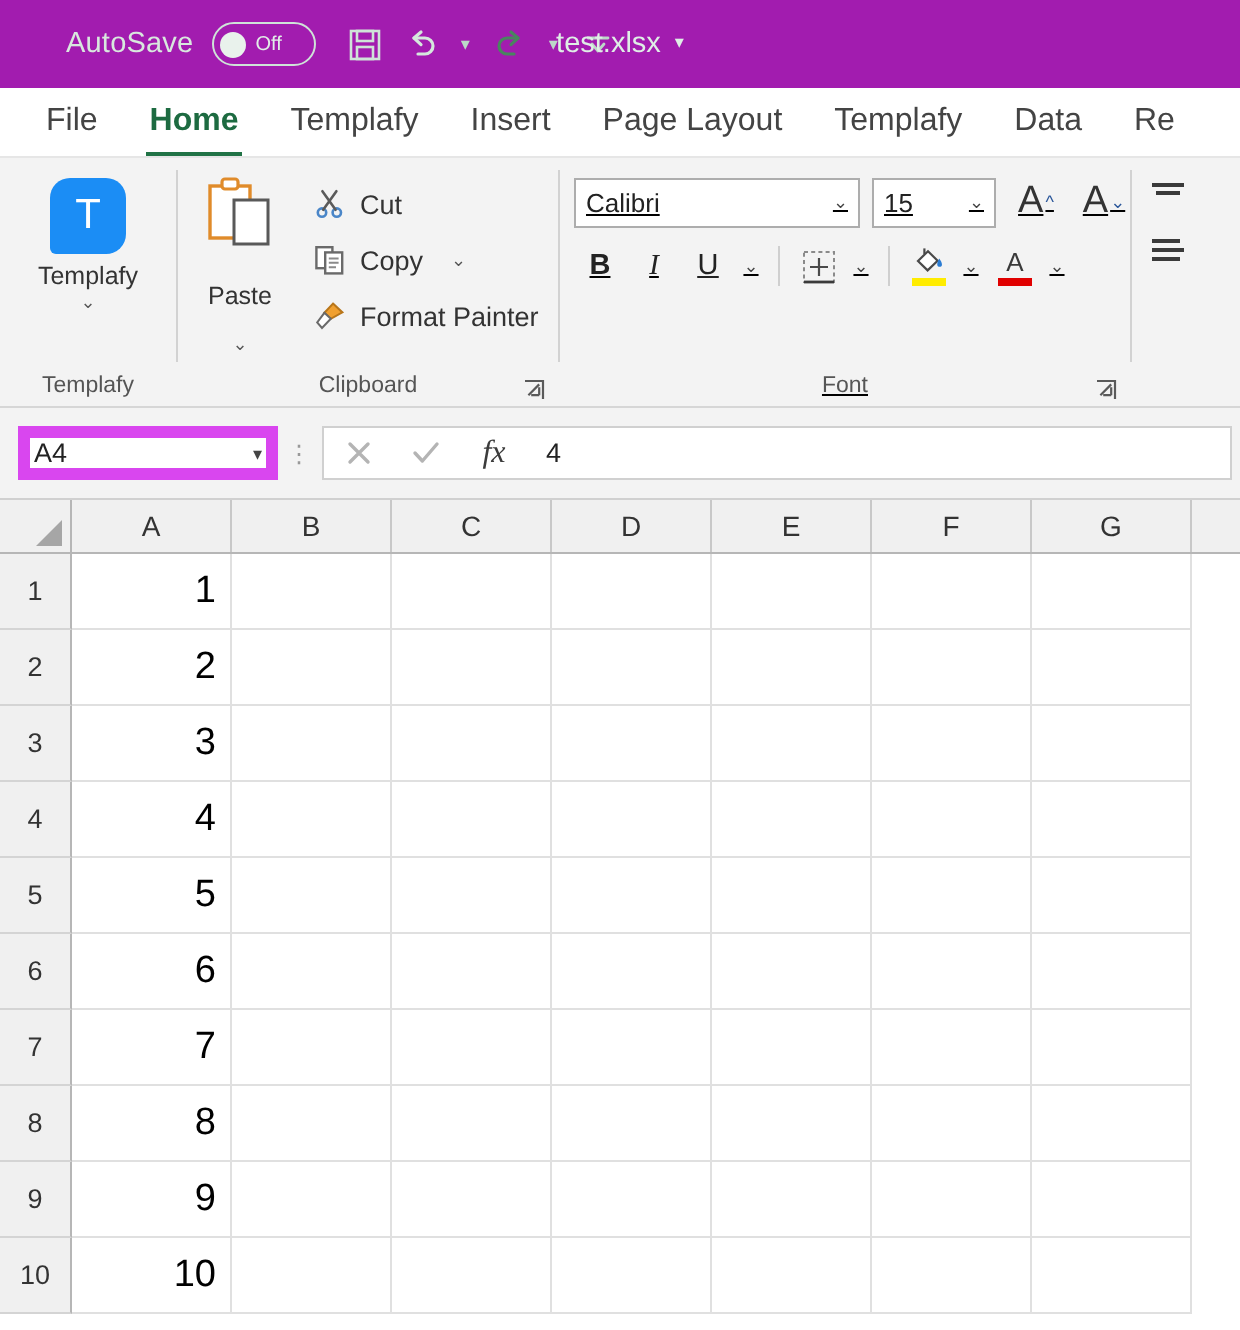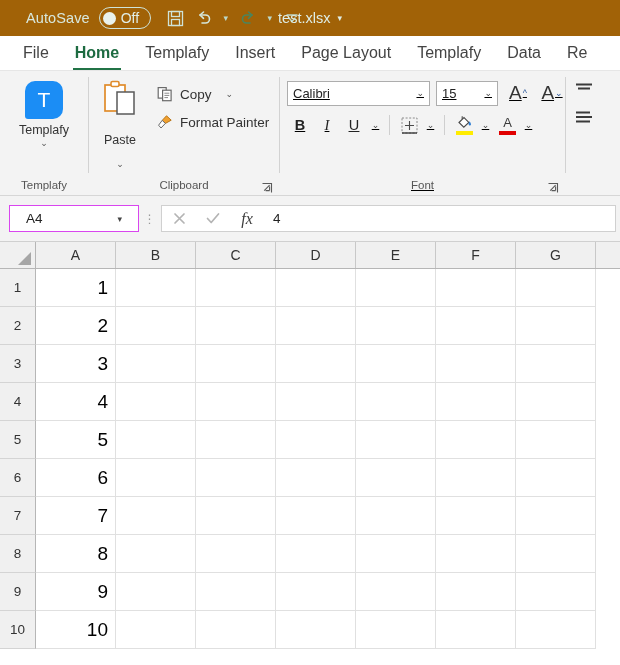--- a/index.html
+++ b/index.html
@@ -5,25 +5,25 @@
   * { box-sizing: border-box; margin: 0; padding: 0; }
   html, body {
     width: 620px; height: 665px;
     overflow: hidden;
     font-family: "Liberation Sans", sans-serif;
     background: #ffffff;
   }
 
   
   .titlebar {
-    height: 36px;
-    background: #a16207;
+    height: 44px;
+    background: #a21caf;
     display: flex;
     align-items: center;
-    padding: 0 12px;
+    padding: 0 19px;
     position: relative;
   }
   .autosave-label {
     color: #d8e8de;
     font-size: 14.5px;
     margin-left: 14px;
     letter-spacing: .1px;
   }
   .toggle {
     margin-left: 9px;
@@ -34,21 +34,21 @@
     padding: 0 3px;
   }
   .toggle-knob {
     width: 13px; height: 13px;
     border-radius: 50%;
     background: #e9f2ec;
     flex: 0 0 auto;
   }
   .toggle-text {
     color: #e1eee7;
-    font-size: 14px;
+    font-size: 10px;
     margin-left: 5px;
     text-align: right;
   }
   .qat { display: flex; align-items: center; margin-left: 12px; gap: 2px; }
   .qat-btn {
     width: 26px; height: 28px;
     display: flex; align-items: center; justify-content: center;
   }
   .qat-caret {
     width: 14px; height: 28px;
@@ -218,23 +218,23 @@
     height: 46px;
     background: #f3f3f3;
     display: flex;
     align-items: center;
     padding: 0 4px;
     border-bottom: 1px solid #d0d0d0;
   }
   .namebox {
     width: 130px; height: 27px;
     background: #ffffff;
-    border: 1px solid #d946ef;
+    border: 6px solid #d946ef;
     display: flex; align-items: center; justify-content: space-between;
-    padding: 0 16px;
+    padding: 0 2px;
     font-size: 13.5px;
     color: #222;
     margin-left: 5px;
   }
   .fb-dots {
     width: 22px; height: 27px;
     display: flex; align-items: center; justify-content: center;
     color: #999; font-size: 12px; letter-spacing: 1px;
   }
   .fb-btn {
@@ -392,20 +392,30 @@
         <svg width="38" height="40" viewBox="0 0 38 40">
           <rect x="4" y="5" width="20" height="26" fill="#ffffff" stroke="#e08b2a" stroke-width="1.7"></rect>
           <rect x="10" y="1.5" width="8" height="5" rx="1.5" fill="#ffffff" stroke="#e08b2a" stroke-width="1.6"></rect>
           <rect x="16" y="12" width="17" height="22" fill="#ffffff" stroke="#595959" stroke-width="1.5"></rect>
         </svg>
         <div class="paste-text">Paste</div>
         <div class="mini-caret">⌄</div>
       </div>
 
       <div class="clip-list">
+        <div class="clip-item">
+          <span class="cicon">
+            <svg width="16" height="16" viewBox="0 0 16 16">
+              <circle cx="4" cy="12.3" r="2.1" fill="none" stroke="#4a86c8" stroke-width="1.3"></circle>
+              <circle cx="11.4" cy="12.3" r="2.1" fill="none" stroke="#4a86c8" stroke-width="1.3"></circle>
+              <path d="M4.6 10.9 L11.2 1.6 M10.8 10.9 L4.2 1.6" stroke="#5a5a5a" stroke-width="1.3" stroke-linecap="round"></path>
+            </svg>
+          </span>
+          <span>Cut</span>
+        </div>
         <div class="clip-item">
           <span class="cicon">
             <svg width="16" height="16" viewBox="0 0 16 16">
               <rect x="1.2" y="1.6" width="8" height="10.5" fill="#ffffff" stroke="#6a6a6a" stroke-width="1.2"></rect>
               <rect x="5.6" y="4.2" width="8.5" height="10.5" fill="#ffffff" stroke="#6a6a6a" stroke-width="1.2"></rect>
               <path d="M7.4 7.2 H12.3 M7.4 9.4 H12.3 M7.4 11.6 H11" stroke="#8a8a8a" stroke-width="1"></path>
             </svg>
           </span>
           <span>Copy</span>
           <span class="clip-caret">⌄</span>

